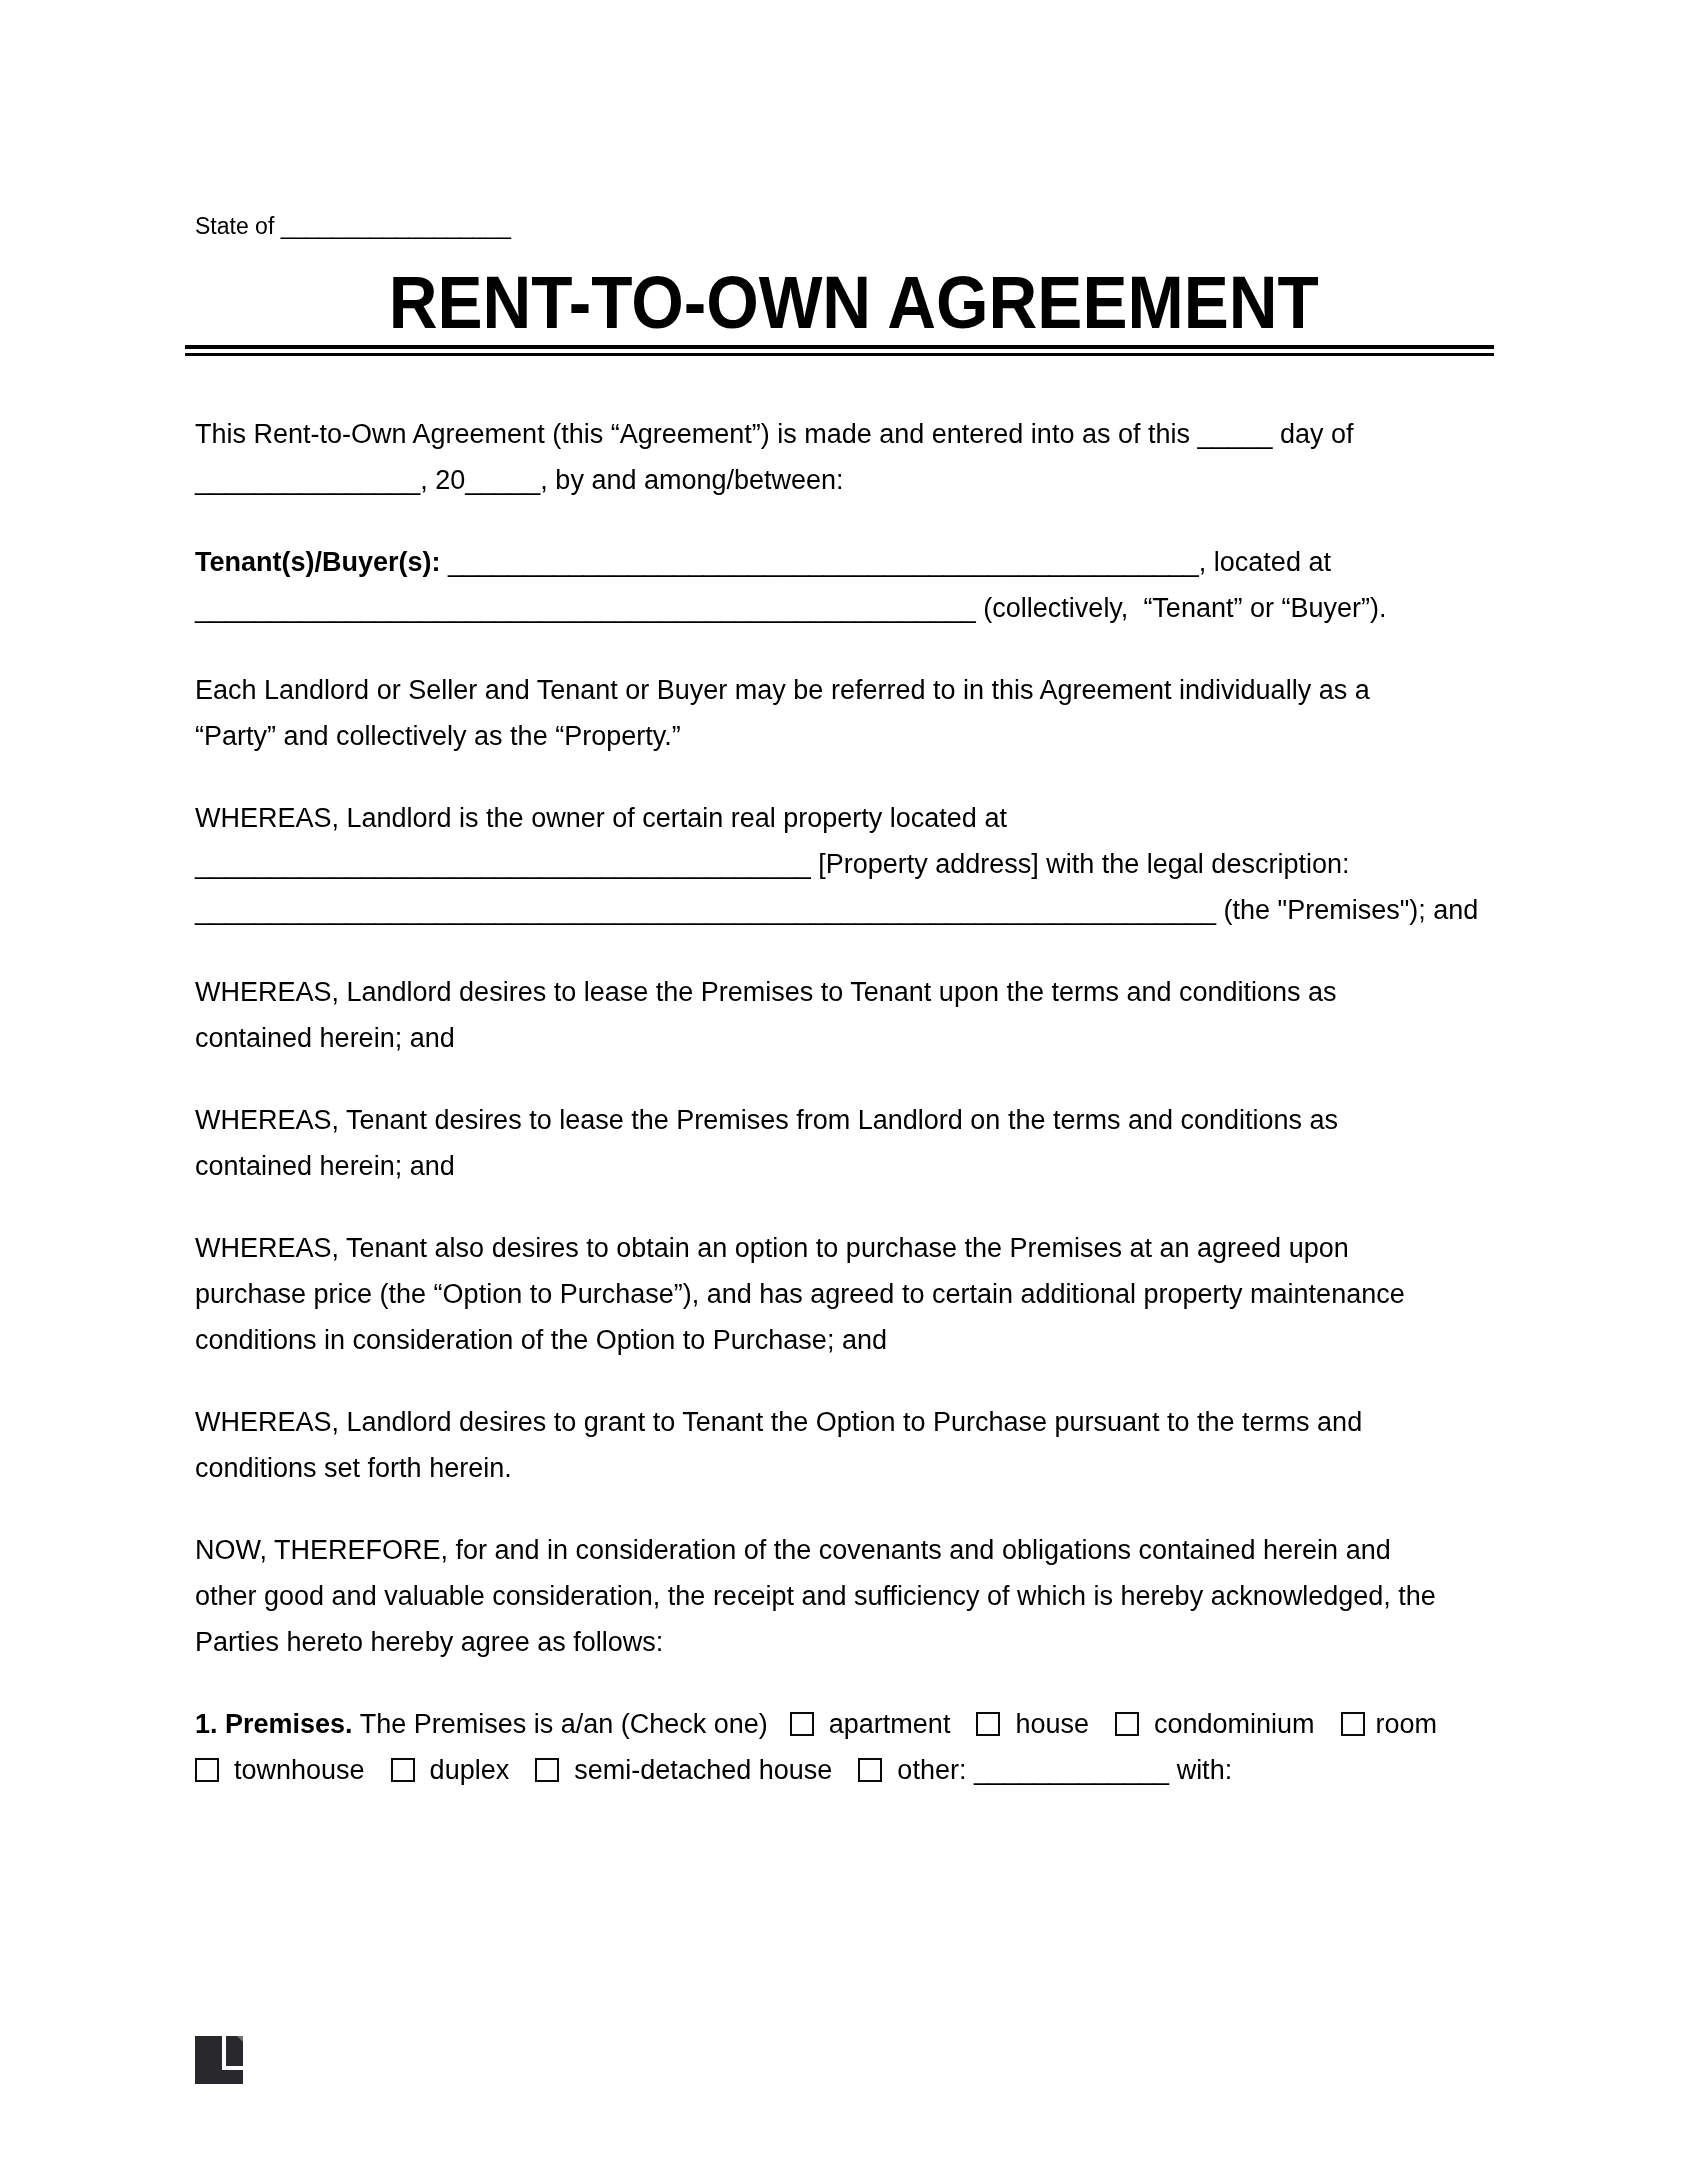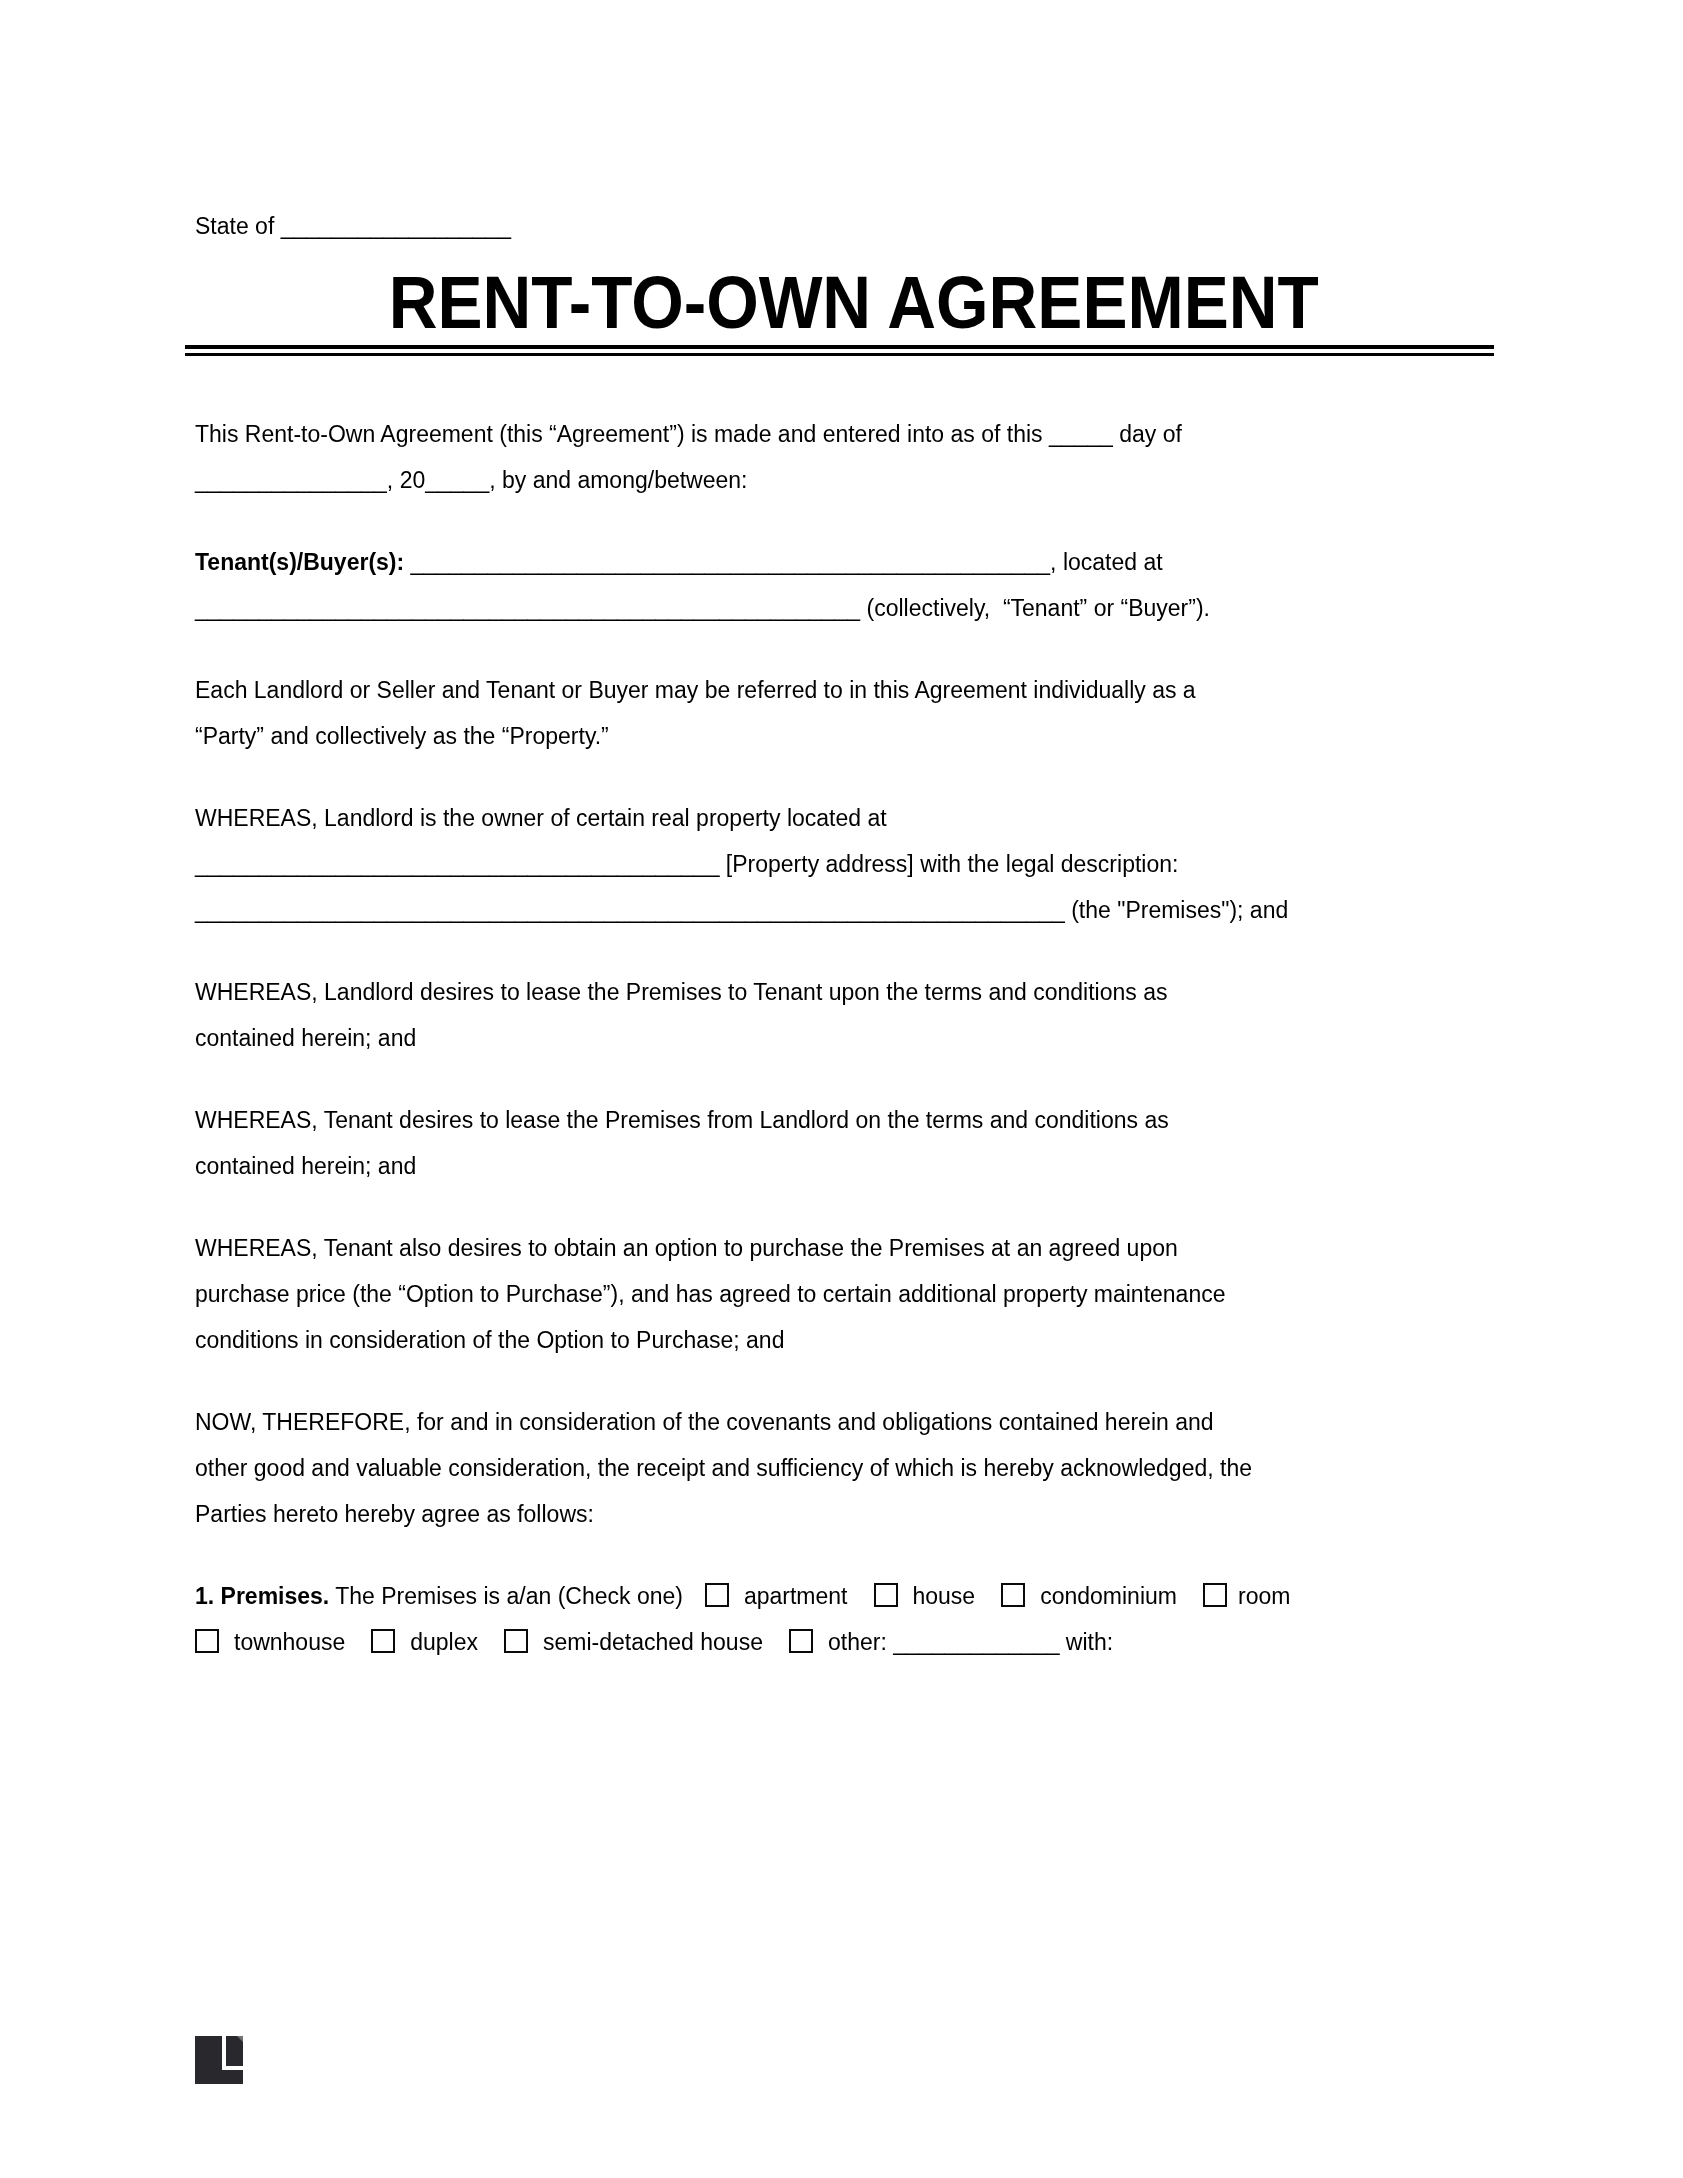--- a/index.html
+++ b/index.html
@@ -27,21 +27,21 @@
     transform-origin: 50% 50%;
     white-space: pre;
   }
   .title-rule {
     margin: 7px 0 0 -10px;
     width: 1309px;
     height: 4px;
     border-top: 4px solid #000;
     border-bottom: 3px solid #000;
   }
-  .para { font-size: 23px; line-height: 46px; margin: 0 0 36px 0; }
+  .para { font-size: 27px; line-height: 46px; margin: 0 0 36px 0; }
   .para.first { margin-top: 55px; }
   .para.last { margin-bottom: 0; }
   .ln { display: block; white-space: pre; }
   .bold { font-weight: 700; }
   .cb {
     display: inline-block;
     width: 20px; height: 20px;
     border: 2px solid #0a0a0a;
     vertical-align: -3px;
     margin: 0 15px 0 26px;
@@ -124,20 +124,24 @@
     <span class="ln">WHEREAS, Tenant desires to lease the Premises from Landlord on the terms and conditions as</span>
     <span class="ln">contained herein; and</span>
   </p>
 
   <p class="para">
     <span class="ln">WHEREAS, Tenant also desires to obtain an option to purchase the Premises at an agreed upon</span>
     <span class="ln">purchase price (the “Option to Purchase”), and has agreed to certain additional property maintenance</span>
     <span class="ln">conditions in consideration of the Option to Purchase; and</span>
   </p>
 
+  <p class="para">
+    <span class="ln">WHEREAS, Landlord desires to grant to Tenant the Option to Purchase pursuant to the terms and</span>
+    <span class="ln">conditions set forth herein.</span>
+  </p>
 
   <p class="para">
     <span class="ln">NOW, THEREFORE, for and in consideration of the covenants and obligations contained herein and</span>
     <span class="ln">other good and valuable consideration, the receipt and sufficiency of which is hereby acknowledged, the</span>
     <span class="ln">Parties hereto hereby agree as follows:</span>
   </p>
 
   <p class="para last">
     <span class="ln"><span class="bold">1. Premises.</span><span> The Premises is a/an (Check one)</span><span class="cb cb-lead"></span><span>apartment</span><span class="cb"></span><span>house</span><span class="cb"></span><span>condominium</span><span class="cb" style="margin-right:11px;"></span><span>room</span></span>
     <span class="ln"><span class="cb cb-rowstart"></span><span>townhouse</span><span class="cb"></span><span>duplex</span><span class="cb"></span><span>semi-detached house</span><span class="cb"></span><span>other: </span><span class="blank">_____________</span><span> with:</span></span>

